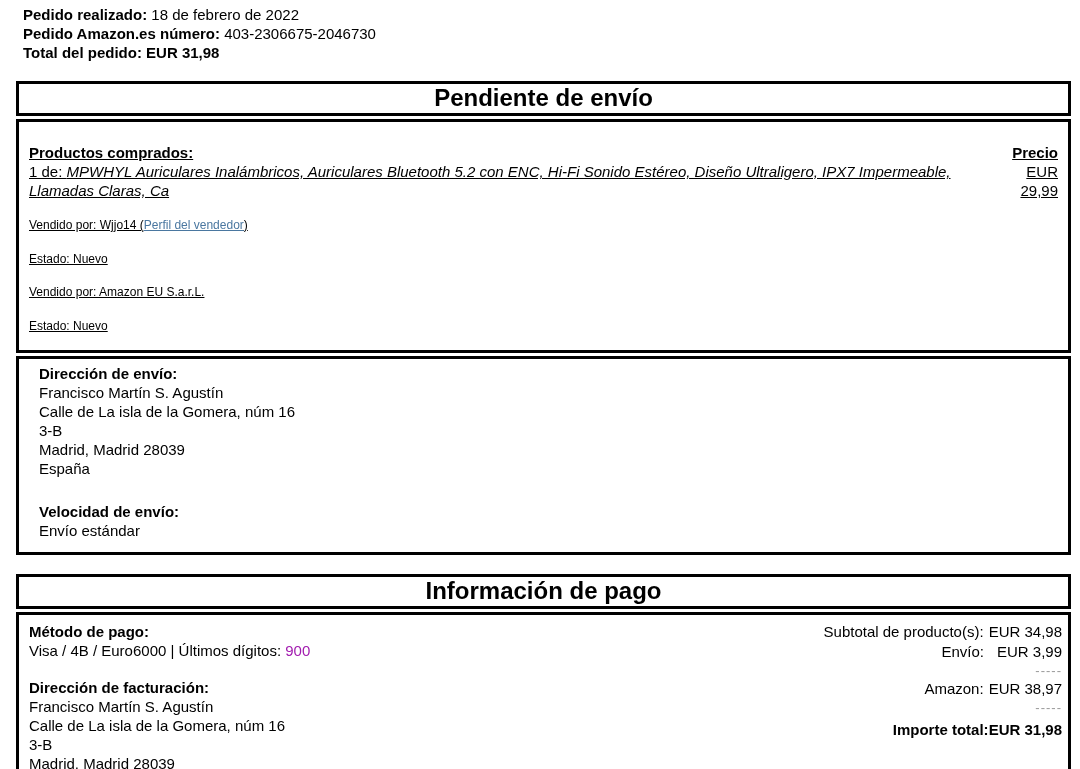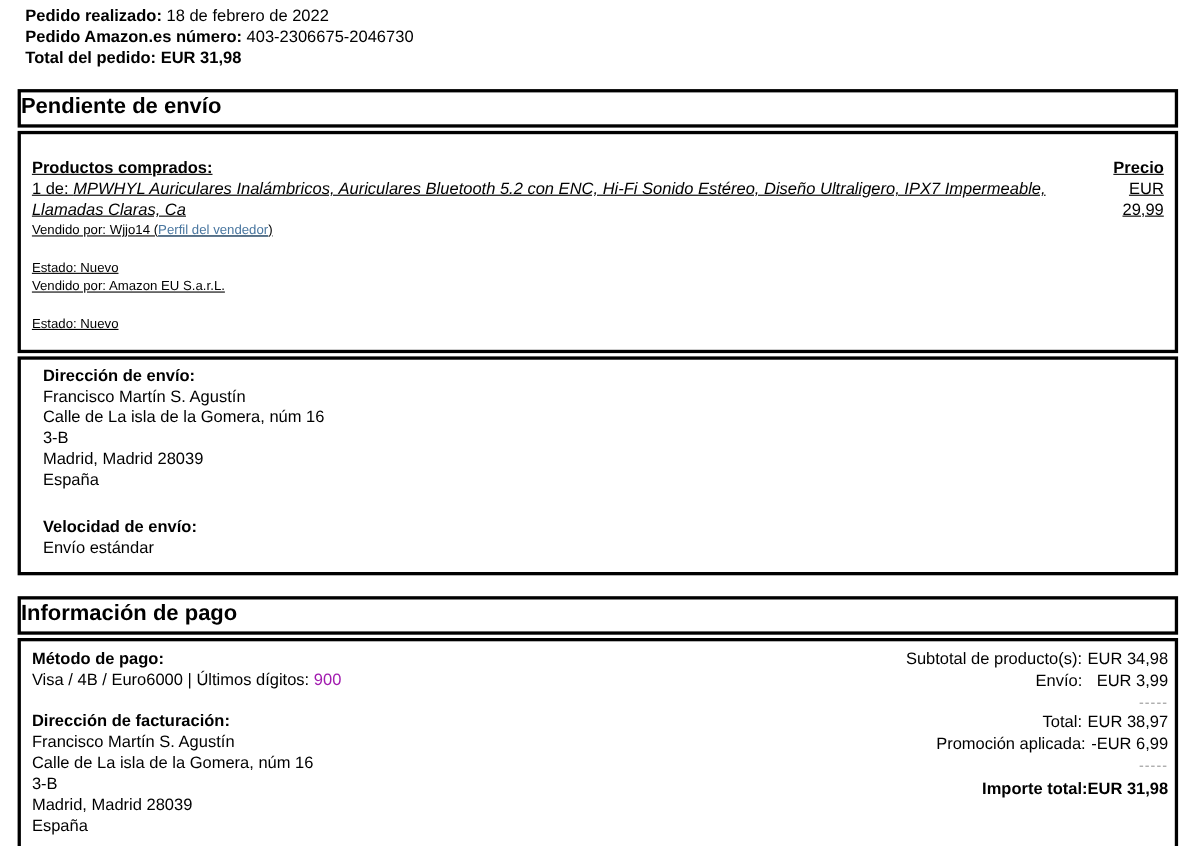--- a/index.html
+++ b/index.html
@@ -10,31 +10,31 @@
     font-family: "Liberation Sans", sans-serif;
     font-size: 15px; line-height: 19px;
     overflow: hidden;
   }
   b, .bold { font-weight: bold; }
   .top-info { padding: 5px 0 0 23px; }
   .wrap { margin-left: 16px; width: 1055px; }
   .box { border: 3px solid #000; }
   .hdr-box {
     margin-top: 19px;
-    text-align: left; font-weight: bold; font-size: 20px;
+    text-align: center; font-weight: bold; font-size: 24px;
     padding: 4px 0 6px;
   }
   .prod-box { margin-top: 3px; padding: 21px 10px 16px 10px; text-decoration: underline; }
   .flexrow { display: flex; }
   .flexrow .left { flex: 1 1 auto; padding-right: 28px; }
   .flexrow .pricecol { flex: 0 0 76px; text-align: right; }
   .pricecol span { display: block; }
   .price-inline span { display: inline; }
   .small { font-size: 12px; line-height: 15px; }
-  .seller-line { margin-top: 2px; }
+  .seller-line { margin-top: 18px; }
   .estado { margin-top: 19px; }
   .prow2 { margin-top: 7px; }
   .italic { font-style: italic; }
   .link {
     color: #4a77a0; text-decoration: underline; cursor: pointer;
   }
   .addr-box { margin-top: 3px; padding: 5px 10px 12px 20px; }
   .speed-title { margin-top: 24px; }
   .pay-box { margin-top: 3px; padding: 7px 6px 14px 10px; display: flex; min-height: 183px; }
   .pay-left { flex: 1 1 auto; }
@@ -102,20 +102,19 @@
       <div>Francisco Martín S. Agustín</div>
       <div>Calle de La isla de la Gomera, núm 16</div>
       <div>3-B</div>
       <div>Madrid, Madrid 28039</div>
       <div>España</div>
     </div>
     <div class="pay-right">
       <div class="pay-row"><span>Subtotal de producto(s):</span><span class="val">EUR 34,98</span></div>
       <div class="pay-row envio"><span>Envío:</span><span class="val">EUR 3,99</span></div>
       <div class="sep-row">-----</div>
-      <div class="pay-row"><span>Total:</span><span class="val">EUR 38,97</span></div>
-      <div class="pay-row"><span>Promoción aplicada:</span><span class="val">-EUR 6,99</span></div>
+      <div class="pay-row"><span>Amazon:</span><span class="val">EUR 38,97</span></div>
       <div class="sep-row">-----</div>
       <div class="pay-row grand"><span>Importe total:</span><span class="val">EUR 31,98</span></div>
     </div>
   </div>
 
 </div>
 
 </body></html>

